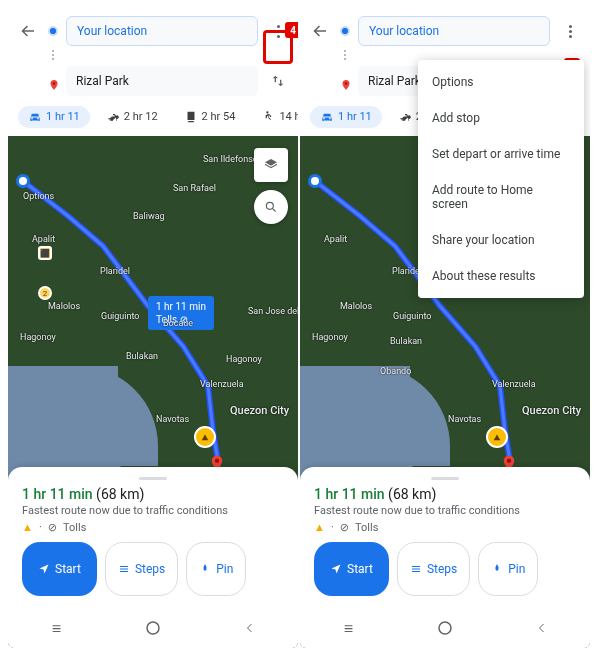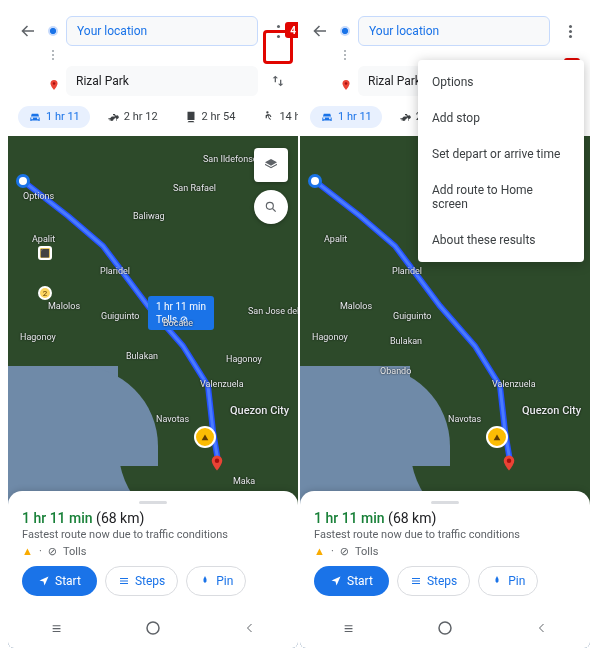--- a/index.html
+++ b/index.html
@@ -52,21 +52,21 @@
   
   .sheet{position:absolute;left:0;right:0;bottom:40px;background:#fff;border-radius:14px 14px 0 0;padding:10px 14px 12px;box-shadow:0 -1px 6px rgba(0,0,0,.15)}
   .grab{width:28px;height:3px;background:#dadce0;border-radius:2px;margin:0 auto 6px}
   .route-t{font-size:14px;margin:0 0 2px}
   .route-t .dur{color:var(--grn);font-weight:500}
   .route-t .dist{color:#202124}
   .route-sub{font-size:11px;color:var(--muted);margin-bottom:4px}
   .route-tolls{font-size:11px;color:var(--muted);display:flex;gap:6px;align-items:center;margin-bottom:8px}
   .btns{display:flex;gap:8px}
   .btn{display:flex;align-items:center;gap:5px;font-size:12px;padding:6px 12px;border-radius:18px;border:1px solid #dadce0;color:var(--blue);background:#fff;cursor:pointer}
-  .btn.pri{background:var(--blue);color:#fff;border:none;padding:8px 16px}
+  .btn.pri{background:var(--blue);color:#fff;border:none;padding:20px 16px}
   
   .nav{position:absolute;left:0;right:0;bottom:0;height:40px;display:flex;justify-content:space-around;align-items:center;background:#fff}
   .nav>div{width:20px;height:20px;display:flex;align-items:center;justify-content:center;color:#5f6368}
   
   .hl{position:absolute;border:3px solid var(--hl);border-radius:4px;pointer-events:none}
   .hl .num{position:absolute;top:-11px;right:-11px;background:var(--hl);color:#fff;font-size:10px;font-weight:700;width:16px;height:16px;border-radius:3px;display:flex;align-items:center;justify-content:center}
   
   .menu{position:absolute;top:52px;right:6px;width:166px;background:#fff;border-radius:4px;box-shadow:0 2px 12px rgba(0,0,0,.25);padding:4px 0;z-index:30}
   .mitem{font-size:12px;color:var(--text);padding:11px 14px;cursor:pointer}
 </style>
@@ -404,19 +404,20 @@
             <path d="M15 4l-8 8 8 8" fill="none" stroke="#5f6368" stroke-width="2"></path>
           </svg>
         </div>
     </div>
 
     <div class="menu">
       <div class="mitem">Options</div>
       <div class="mitem">Add stop</div>
       <div class="mitem">Set depart or arrive time</div>
       <div class="mitem">Add route to Home screen</div>
+      <div class="mitem">Share your location</div>
       <div class="mitem">About these results</div>
     </div>
     <div class="hl" style="top:58px;right:18px;width:150px;height:30px">
         <div class="num">5</div>
       </div>
   </div>
 </div>
 
 </body></html>

